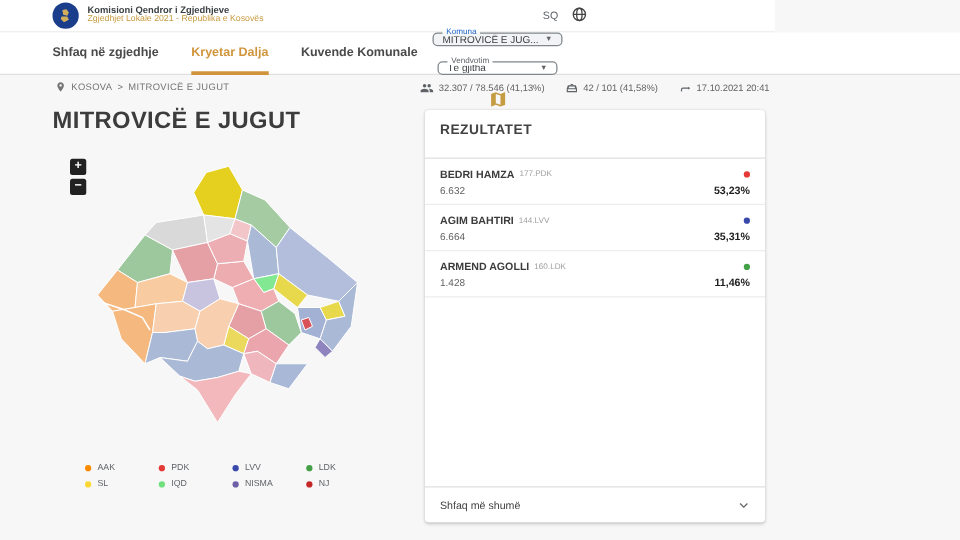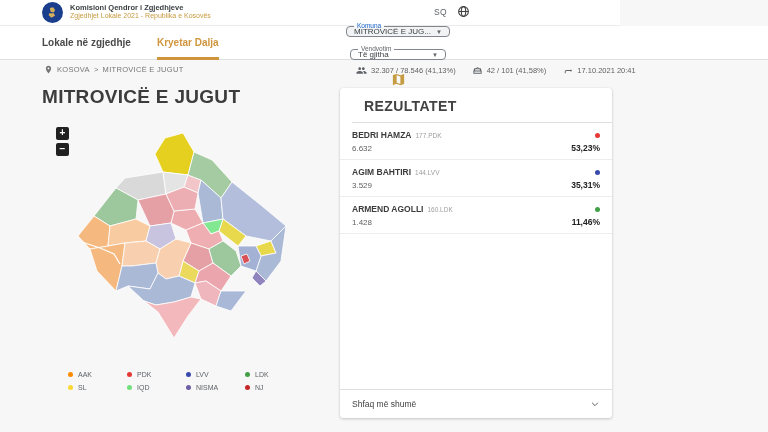--- a/index.html
+++ b/index.html
@@ -41,21 +41,21 @@
   .select-caret { font-size:6px; color:#5f6368; margin-left:4px; }
   .toolbar-icon { width:15px; height:15px; cursor:pointer; }
   .toolbar-icon svg { width:15px; height:15px; display:block; }
 
   
   .subbar { position:absolute; top:60px; left:0; width:768px; height:22px; }
   .breadcrumb { position:absolute; left:44px; top:5px; display:flex; align-items:center;
     gap:4px; font-size:7.5px; color:#757575; letter-spacing:.3px; }
   .breadcrumb svg { width:9px; height:9px; }
   .crumb-link { cursor:pointer; }
-  .stats { position:absolute; left:356px; top:5px; display:flex; align-items:center; gap:16px; }
+  .stats { position:absolute; left:336px; top:5px; display:flex; align-items:center; gap:16px; }
   .stat { display:flex; align-items:center; gap:4px; font-size:7.5px; color:#616161; }
   .stat svg { width:11px; height:11px; }
 
   
   .page-title { position:absolute; left:42px; top:86px; font-size:19px; font-weight:700;
     color:#3c3c3c; letter-spacing:.3px; }
 
   .zoom-controls { position:absolute; left:56px; top:127px; display:flex; flex-direction:column; gap:3px; }
   .zoom-btn { width:13px; height:13px; background:#212121; color:#fff; border-radius:2px;
     font-size:10px; line-height:12px; text-align:center; cursor:pointer; font-weight:700; }
@@ -67,22 +67,22 @@
   .legend { position:absolute; left:68px; top:368px; display:grid;
     grid-template-columns:59px 59px 59px 59px; grid-auto-rows:13px; }
   .legend-item { display:flex; align-items:center; gap:5px; }
   .legend-dot { width:5px; height:5px; border-radius:50%; }
   .legend-label { font-size:7px; color:#5f6368; }
 
   
   .results-card { position:absolute; left:340px; top:88px; width:272px; height:330px;
     background:#fff; border-radius:3px; box-shadow:0 1px 3px rgba(0,0,0,.2), 0 0 1px rgba(0,0,0,.12);
     display:flex; flex-direction:column; }
-  .results-header { padding:10px 12px 8px; font-size:14px; font-weight:700; color:#424242;
-    letter-spacing:.4px; border-bottom:1px solid #e0e0e0;margin-left:12px; }
+  .results-header { padding:10px 12px 16px; font-size:11px; font-weight:700; color:#424242;
+    letter-spacing:.4px; border-bottom:1px solid #e0e0e0; }
   .result-row { padding:7px 12px 6px; border-bottom:1px solid #ededed; }
   .result-line1 { display:flex; align-items:center; }
   .result-name { font-size:8.5px; font-weight:700; color:#3c3c3c; }
   .result-list { font-size:6.5px; color:#9e9e9e; margin-left:4px; }
   .result-dot { width:5px; height:5px; border-radius:50%; margin-left:auto; }
   .result-line2 { display:flex; align-items:flex-end; justify-content:space-between; margin-top:3px; }
   .result-votes { font-size:8px; color:#616161; }
   .result-pct { font-size:8.5px; font-weight:700; color:#212121; }
   .card-spacer { flex:1; }
   .results-footer { border-top:1px solid #e0e0e0; padding:9px 12px; display:flex;
@@ -111,22 +111,23 @@
         <circle cx="12" cy="12" r="9"></circle>
           <ellipse cx="12" cy="12" rx="4" ry="9"></ellipse>
         <line x1="3" y1="12" x2="21" y2="12"></line>
       </svg>
     </span>
   </div>
 </div>
 
 <div class="nav">
   <div class="tabs">
-    <div class="tab">Lokale në zgjedhje</div>
+    <div class="tab">Shfaq në zgjedhje</div>
     <div class="tab active">Kryetar Dalja</div>
+    <div class="tab">Kuvende Komunale</div>
   </div>
   <div class="nav-controls">
     <div class="select-box select-komuna">
       <span class="select-label">Komuna</span>
       <span class="select-value">MITROVICË E JUG...</span>
       <span class="select-caret">▼</span>
     </div>
     <div class="select-box select-vendvotim">
       <span class="select-label">Vendvotim</span>
       <span class="select-value">Të gjitha</span>
@@ -273,21 +274,21 @@
           <span class="result-pct">53,23%</span>
         </div>
       </div>
       <div class="result-row">
         <div class="result-line1">
           <span class="result-name">AGIM BAHTIRI</span>
           <span class="result-list">144.LVV</span>
           <span class="result-dot" style="background: rgb(57, 73, 171);"></span>
         </div>
         <div class="result-line2">
-          <span class="result-votes">3.529</span>
+          <span class="result-votes">6.664</span>
           <span class="result-pct">35,31%</span>
         </div>
       </div>
       <div class="result-row">
         <div class="result-line1">
           <span class="result-name">ARMEND AGOLLI</span>
           <span class="result-list">160.LDK</span>
           <span class="result-dot" style="background: rgb(67, 160, 71);"></span>
         </div>
         <div class="result-line2">

